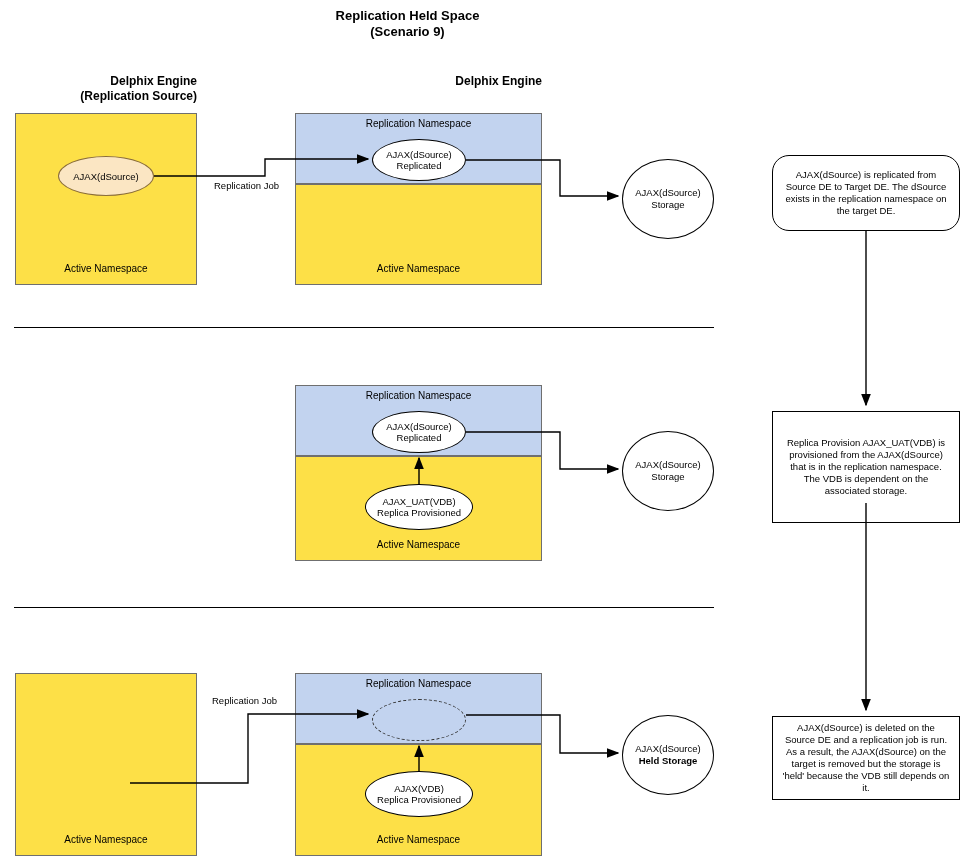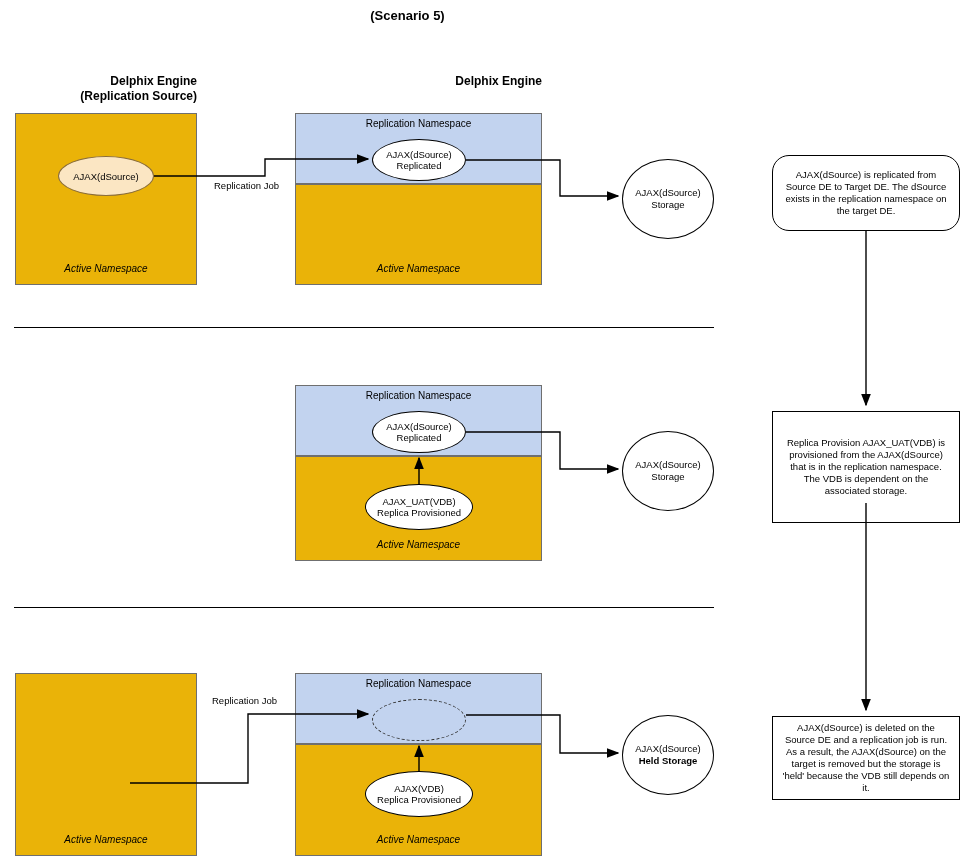--- a/index.html
+++ b/index.html
@@ -39,21 +39,21 @@
     text-align: right;
     line-height: 15px;
   }
 
   
   .ns-box {
     position: absolute;
     box-sizing: border-box;
     border: 1px solid #6f6f6f;
   }
-  .ns-green { background: #eab308; font-style: italic; }
+  .ns-green { background: #fde047; }
   .ns-blue  { background: #c2d3ef; }
 
   .ns-caption {
     position: absolute;
     width: 100%;
     text-align: center;
     font-size: 10px;
     line-height: 12px;
   }
 
@@ -126,21 +126,22 @@
     pointer-events: none;
   }
   .bold { font-weight: bold; }
 </style>
 </head>
 <body>
 
 <div class="canvas">
 
   <div class="main-title">
-    <div>(Scenario 5)</div>
+    <div>Replication Held Space</div>
+    <div>(Scenario 9)</div>
   </div>
 
   <div class="engine-label" style="left:15px; top:74px; width:182px;">
     <div>Delphix Engine</div>
     <div>(Replication Source)</div>
   </div>
 
   <div class="engine-label" style="left:295px; top:74px; width:247px;">
     <div>Delphix Engine</div>
   </div>

